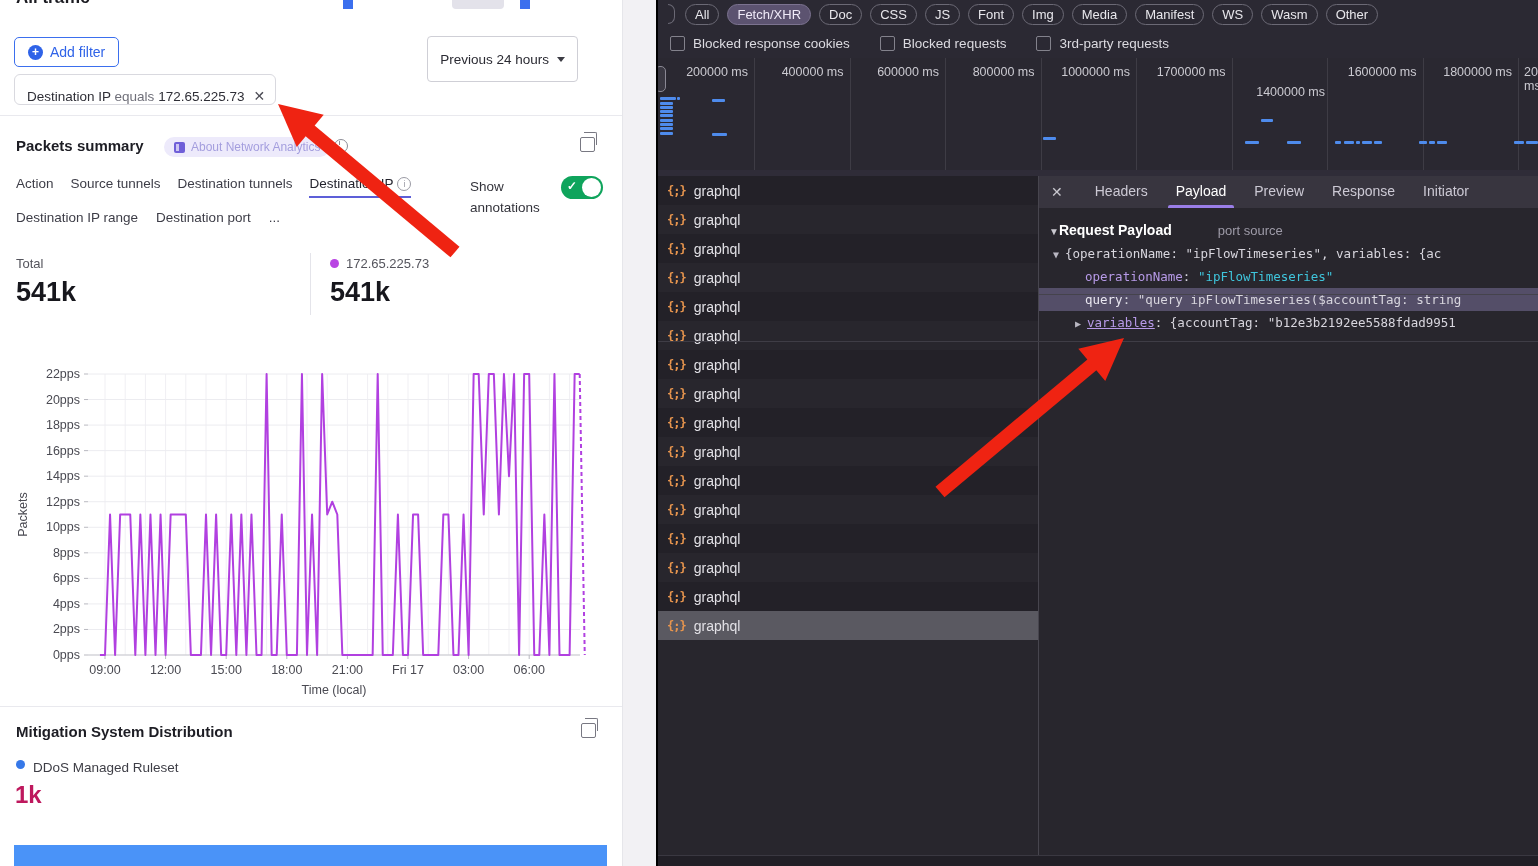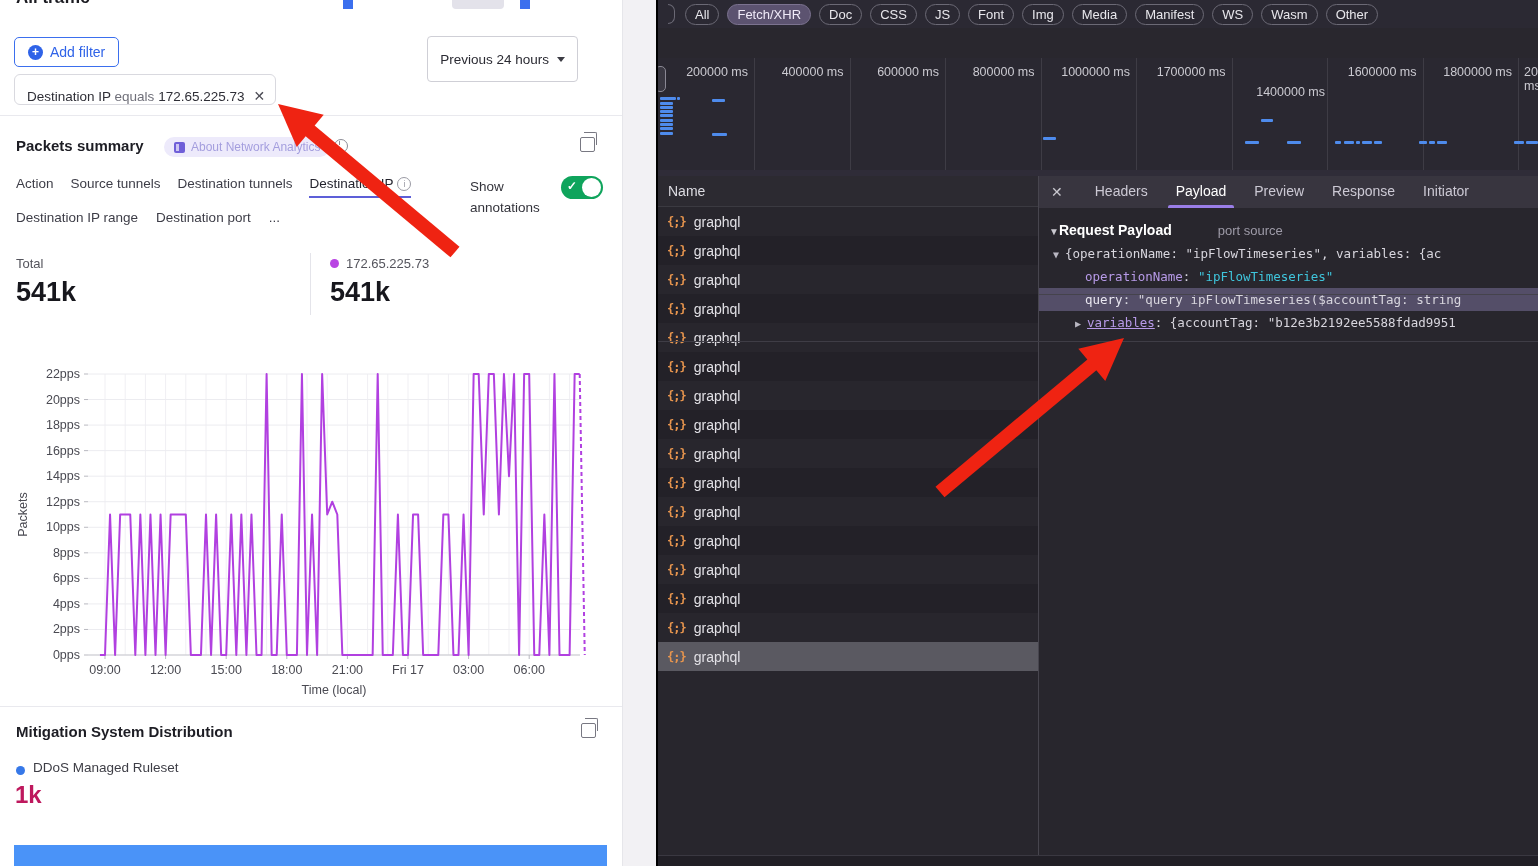--- a/index.html
+++ b/index.html
@@ -45,21 +45,21 @@
   .show-ann{position:absolute;left:470px;top:176px;width:80px;font-size:13.5px;color:#33333b;line-height:21px;}
   .toggle{position:absolute;left:561px;top:176px;width:42px;height:23px;border-radius:12px;background:#0fa45c;cursor:pointer;}
   .toggle .knob{position:absolute;right:2px;top:2px;width:19px;height:19px;border-radius:50%;background:#fff;}
   .toggle .chk{position:absolute;left:6px;top:3px;color:#fff;font-size:12px;font-weight:700;}
   .stat{position:absolute;top:256px;}
   .stat .lab{font-size:13px;color:#54545c;display:flex;align-items:center;gap:7px;}
   .stat .val{font-size:27px;font-weight:700;color:#17171d;margin-top:6px;}
   .dot{width:9px;height:9px;border-radius:50%;display:inline-block;}
   .stat-divider{position:absolute;left:310px;top:253px;width:1px;height:62px;background:#e4e4ea;}
   .chart-wrap{position:absolute;left:0;top:352px;width:640px;height:348px;}
-  .mit-legend{position:absolute;left:16px;top:760px;display:flex;align-items:flex-end;gap:8px;font-size:13.5px;color:#3e3e46;}
+  .mit-legend{position:absolute;left:16px;top:760px;display:flex;align-items:flex-start;gap:8px;font-size:13.5px;color:#3e3e46;}
   .mit-value{position:absolute;left:15px;top:781px;font-size:24px;font-weight:700;color:#be185d;}
   .mit-bar{position:absolute;left:14px;top:845px;width:593px;height:21px;background:#4a93f8;}
   
   .devtools{position:absolute;left:658px;top:0;width:880px;height:866px;background:#29272e;color:#e4e3e8;font-size:13px;}
   .dt-toolbar{position:absolute;left:0;top:0;width:880px;height:28px;background:#2b2933;display:flex;align-items:center;gap:8px;padding-left:10px;box-sizing:border-box;}
   .pill{border:1px solid #6b6975;border-radius:11px;padding:2px 9px;color:#e8e7ec;font-size:13px;white-space:nowrap;cursor:pointer;background:transparent;}
   .pill.active{background:#5c5370;border-color:#7c7390;color:#efeaf8;}
   .pill-fragment{width:6px;height:18px;border:1px solid #6b6975;border-left:none;border-radius:0 9px 9px 0;margin-right:2px;}
   .dt-checks{position:absolute;left:0;top:28px;width:880px;height:30px;display:flex;align-items:center;gap:30px;padding-left:12px;box-sizing:border-box;background:#2b2933;}
   .chk-item{display:flex;align-items:center;gap:8px;font-size:13.5px;color:#dcdbe1;cursor:pointer;}
@@ -281,20 +281,34 @@
         <div class="pill">CSS</div>
         <div class="pill">JS</div>
         <div class="pill">Font</div>
         <div class="pill">Img</div>
         <div class="pill">Media</div>
         <div class="pill">Manifest</div>
         <div class="pill">WS</div>
         <div class="pill">Wasm</div>
         <div class="pill">Other</div>
       </div>
+    <div class="dt-checks" id="checks">
+        <div class="chk-item">
+          <div class="chk-box"></div>
+          <div>Blocked response cookies</div>
+        </div>
+        <div class="chk-item">
+          <div class="chk-box"></div>
+          <div>Blocked requests</div>
+        </div>
+        <div class="chk-item">
+          <div class="chk-box"></div>
+          <div>3rd-party requests</div>
+        </div>
+      </div>
 
     <div class="overview" id="overview">
       <span class="ov-handle"></span>
     <div class="ov-grid" style="left: 96px;"></div>
         <div class="ov-grid" style="left: 191.5px;"></div>
         <div class="ov-grid" style="left: 287px;"></div>
         <div class="ov-grid" style="left: 382.5px;"></div>
         <div class="ov-grid" style="left: 478px;"></div>
         <div class="ov-grid" style="left: 573.5px;"></div>
         <div class="ov-grid" style="left: 669px;"></div>
@@ -333,21 +347,20 @@
         <div class="ov-mark" style="left: 716px; top: 83px; width: 8px;"></div>
         <div class="ov-mark" style="left: 761px; top: 83px; width: 8px;"></div>
         <div class="ov-mark" style="left: 771px; top: 83px; width: 6px;"></div>
         <div class="ov-mark" style="left: 779px; top: 83px; width: 10px;"></div>
         <div class="ov-mark" style="left: 856px; top: 83px; width: 10px;"></div>
         <div class="ov-mark" style="left: 868px; top: 83px; width: 12px;"></div>
       </div>
     <div class="ov-bottom" style="top:170px"></div>
 
     <div class="req-list" id="reqlist">
-      <div class="req-header">Name</div>
     <div class="req-row">
           <span class="json-ic">{;}</span>
           <div>graphql</div>
         </div>
         <div class="req-row">
           <span class="json-ic">{;}</span>
           <div>graphql</div>
         </div>
         <div class="req-row">
           <span class="json-ic">{;}</span>

